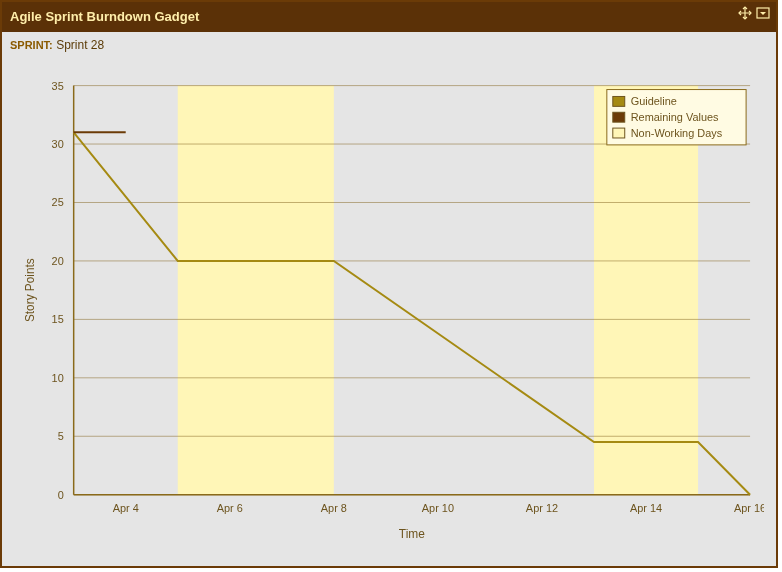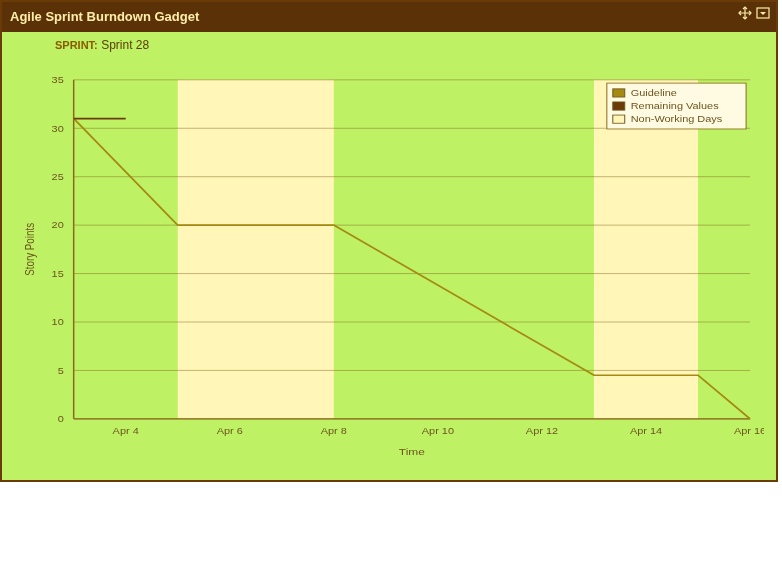--- a/index.html
+++ b/index.html
@@ -4,23 +4,23 @@
 <style>
 body {
   margin: 0;
   padding: 0;
   font-family: Arial, Helvetica, sans-serif;
   font-size: 12px;
   color: #604000;
 }
 .gadget {
   width: 778px;
-  height: 482px;
+  height: 568px;
   border: 2px solid #6b3b07;
-  background: #bef264;
+  background: #e5e5e5;
   position: relative;
   box-sizing: border-box;
 }
 .header {
   background: #5b3107;
   height: 30px;
   line-height: 30px;
   padding: 0 8px;
   position: relative;
 }
@@ -36,21 +36,20 @@
   color: #FFEEAA;
   font-size: 12px;
   display: flex;
   gap: 4px;
   align-items: center;
 }
 .header .ctrl span { cursor: pointer; }
 .sprint-line {
   padding: 6px 8px 0 8px;
   font-size: 12px;
-  margin-left: 45px;
 }
 .sprint-line .label {
   color: #8a5a00;
   font-weight: bold;
   font-size: 11px;
 }
 .sprint-line .value {
   color: #5b3b07;
 }
 .chart {

